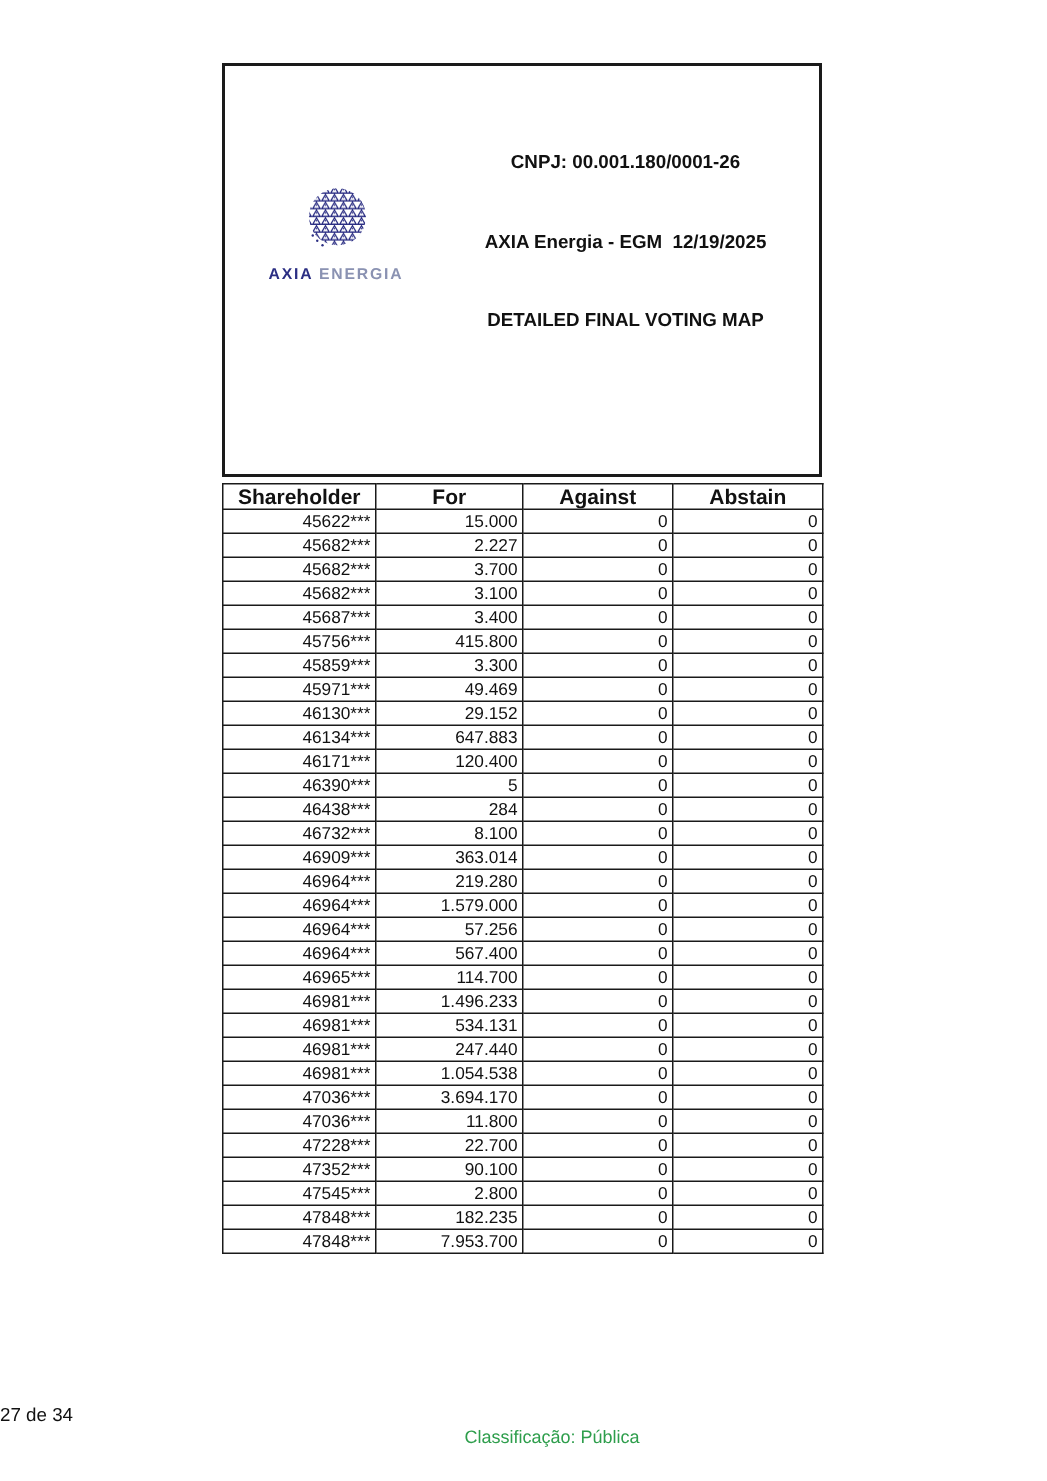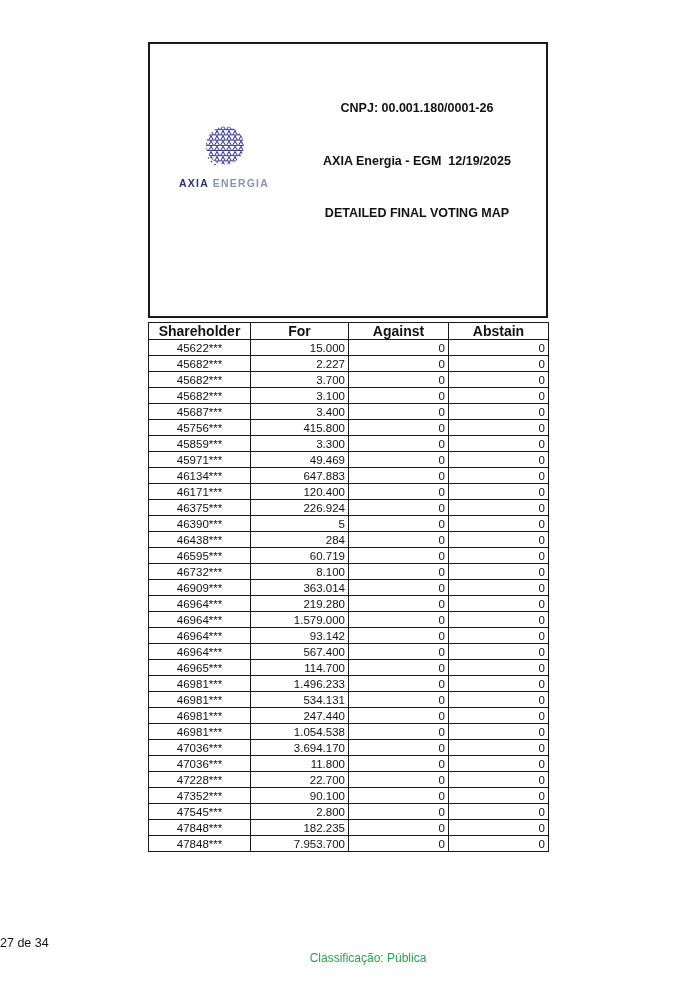--- a/index.html
+++ b/index.html
@@ -81,21 +81,21 @@
   table.voting th {
     height: 14px;
     font-size: 14px;
     font-weight: bold;
     text-align: center;
   }
   table.voting td {
     height: 15px;
     font-size: 11.5px;
   }
-  td.c-left  { text-align: center; }
+  td.c-left  { text-align: right; }
   td.c-right { text-align: right; }
 
   
   .page-indicator {
     position: absolute;
     top: 936px; left: 0;
     width: 100%;
     font-size: 12.5px;
     color: #111111;
   }
@@ -201,56 +201,50 @@
         <td class="c-right">0</td>
         <td class="c-right">0</td>
       </tr>
       <tr>
         <td class="c-left">45971***</td>
         <td class="c-right">49.469</td>
         <td class="c-right">0</td>
         <td class="c-right">0</td>
       </tr>
       <tr>
+        <td class="c-left">46130***</td>
+        <td class="c-right">29.152</td>
+        <td class="c-right">0</td>
+        <td class="c-right">0</td>
+      </tr>
+      <tr>
         <td class="c-left">46134***</td>
         <td class="c-right">647.883</td>
         <td class="c-right">0</td>
         <td class="c-right">0</td>
       </tr>
       <tr>
         <td class="c-left">46171***</td>
         <td class="c-right">120.400</td>
         <td class="c-right">0</td>
         <td class="c-right">0</td>
       </tr>
       <tr>
-        <td class="c-left">46375***</td>
-        <td class="c-right">226.924</td>
-        <td class="c-right">0</td>
-        <td class="c-right">0</td>
-      </tr>
-      <tr>
         <td class="c-left">46390***</td>
         <td class="c-right">5</td>
         <td class="c-right">0</td>
         <td class="c-right">0</td>
       </tr>
       <tr>
         <td class="c-left">46438***</td>
         <td class="c-right">284</td>
         <td class="c-right">0</td>
         <td class="c-right">0</td>
       </tr>
       <tr>
-        <td class="c-left">46595***</td>
-        <td class="c-right">60.719</td>
-        <td class="c-right">0</td>
-        <td class="c-right">0</td>
-      </tr>
-      <tr>
         <td class="c-left">46732***</td>
         <td class="c-right">8.100</td>
         <td class="c-right">0</td>
         <td class="c-right">0</td>
       </tr>
       <tr>
         <td class="c-left">46909***</td>
         <td class="c-right">363.014</td>
         <td class="c-right">0</td>
         <td class="c-right">0</td>
@@ -262,21 +256,21 @@
         <td class="c-right">0</td>
       </tr>
       <tr>
         <td class="c-left">46964***</td>
         <td class="c-right">1.579.000</td>
         <td class="c-right">0</td>
         <td class="c-right">0</td>
       </tr>
       <tr>
         <td class="c-left">46964***</td>
-        <td class="c-right">93.142</td>
+        <td class="c-right">57.256</td>
         <td class="c-right">0</td>
         <td class="c-right">0</td>
       </tr>
       <tr>
         <td class="c-left">46964***</td>
         <td class="c-right">567.400</td>
         <td class="c-right">0</td>
         <td class="c-right">0</td>
       </tr>
       <tr>

